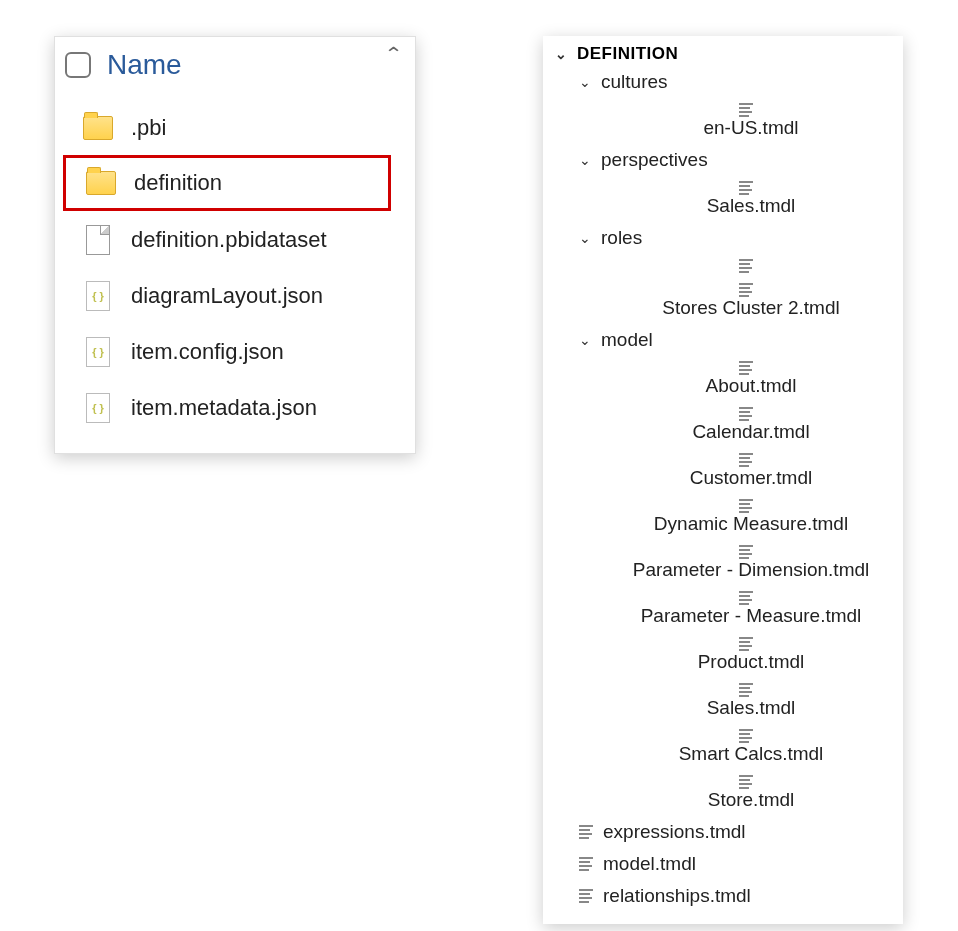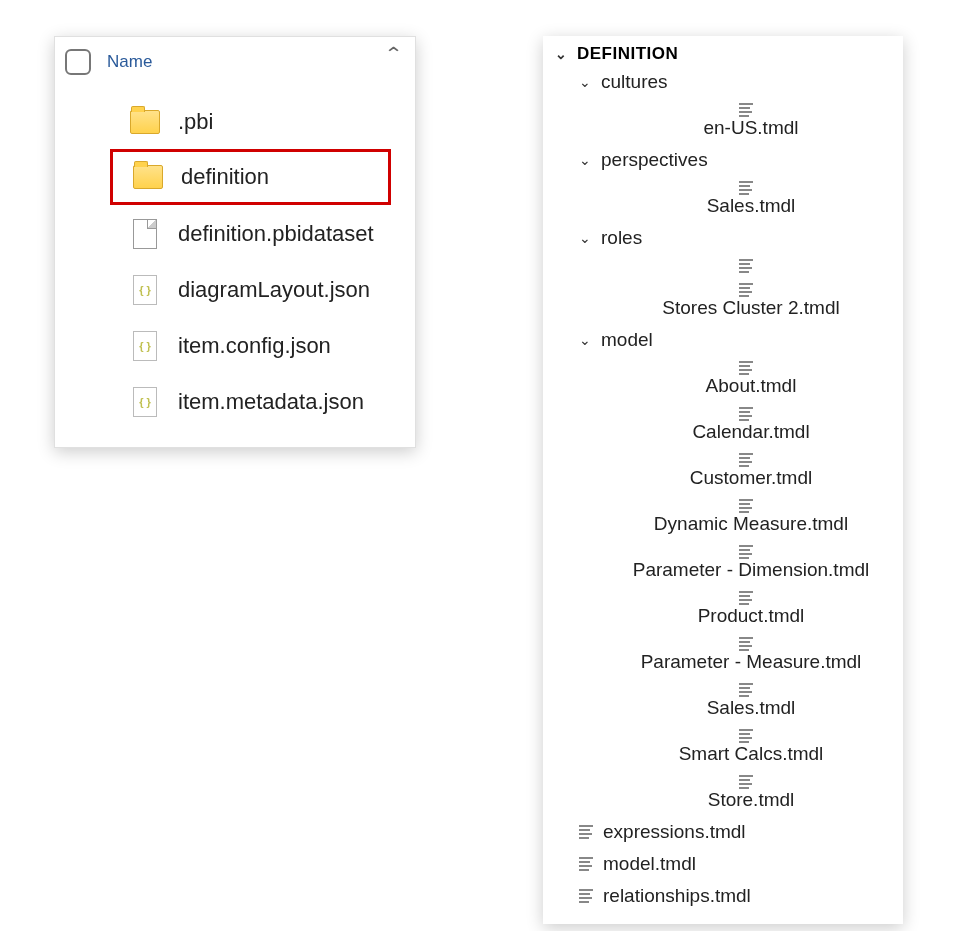--- a/index.html
+++ b/index.html
@@ -33,33 +33,32 @@
     }
     .checkbox-box {
       width: 26px;
       height: 26px;
       border: 2px solid #777;
       border-radius: 6px;
       margin-right: 16px;
     }
     .name-label {
       color: #2a5a9a;
-      font-size: 17px;
+      font-size: 28px;
     }
     .collapse-arrow {
       position: absolute;
       right: 14px;
       top: 6px;
       font-size: 18px;
       color: #666;
       transform: scaleX(1.3);
     }
     .file-list {
       padding: 8px 16px 16px 0;
-      margin-left: 47px;
     }
     .file-item {
       display: flex;
       align-items: center;
       padding: 12px 16px;
       margin: 2px 8px;
     }
     .file-item.highlighted {
       border: 3px solid #d00000;
     }
@@ -329,30 +328,30 @@
         </span>
         <span>Parameter - Dimension.tmdl</span>
       </div>
       <div class="tree-node indent-2">
         <span class="lines-icon">
           <span></span>
           <span></span>
           <span></span>
           <span></span>
         </span>
+        <span>Parameter - Measure.tmdl</span>
+      </div>
+      <div class="tree-node indent-2">
+        <span class="lines-icon">
+          <span></span>
+          <span></span>
+          <span></span>
+          <span></span>
+        </span>
         <span>Product.tmdl</span>
-      </div>
-      <div class="tree-node indent-2">
-        <span class="lines-icon">
-          <span></span>
-          <span></span>
-          <span></span>
-          <span></span>
-        </span>
-        <span>Parameter - Measure.tmdl</span>
       </div>
       <div class="tree-node indent-2">
         <span class="lines-icon">
           <span></span>
           <span></span>
           <span></span>
           <span></span>
         </span>
         <span>Sales.tmdl</span>
       </div>

